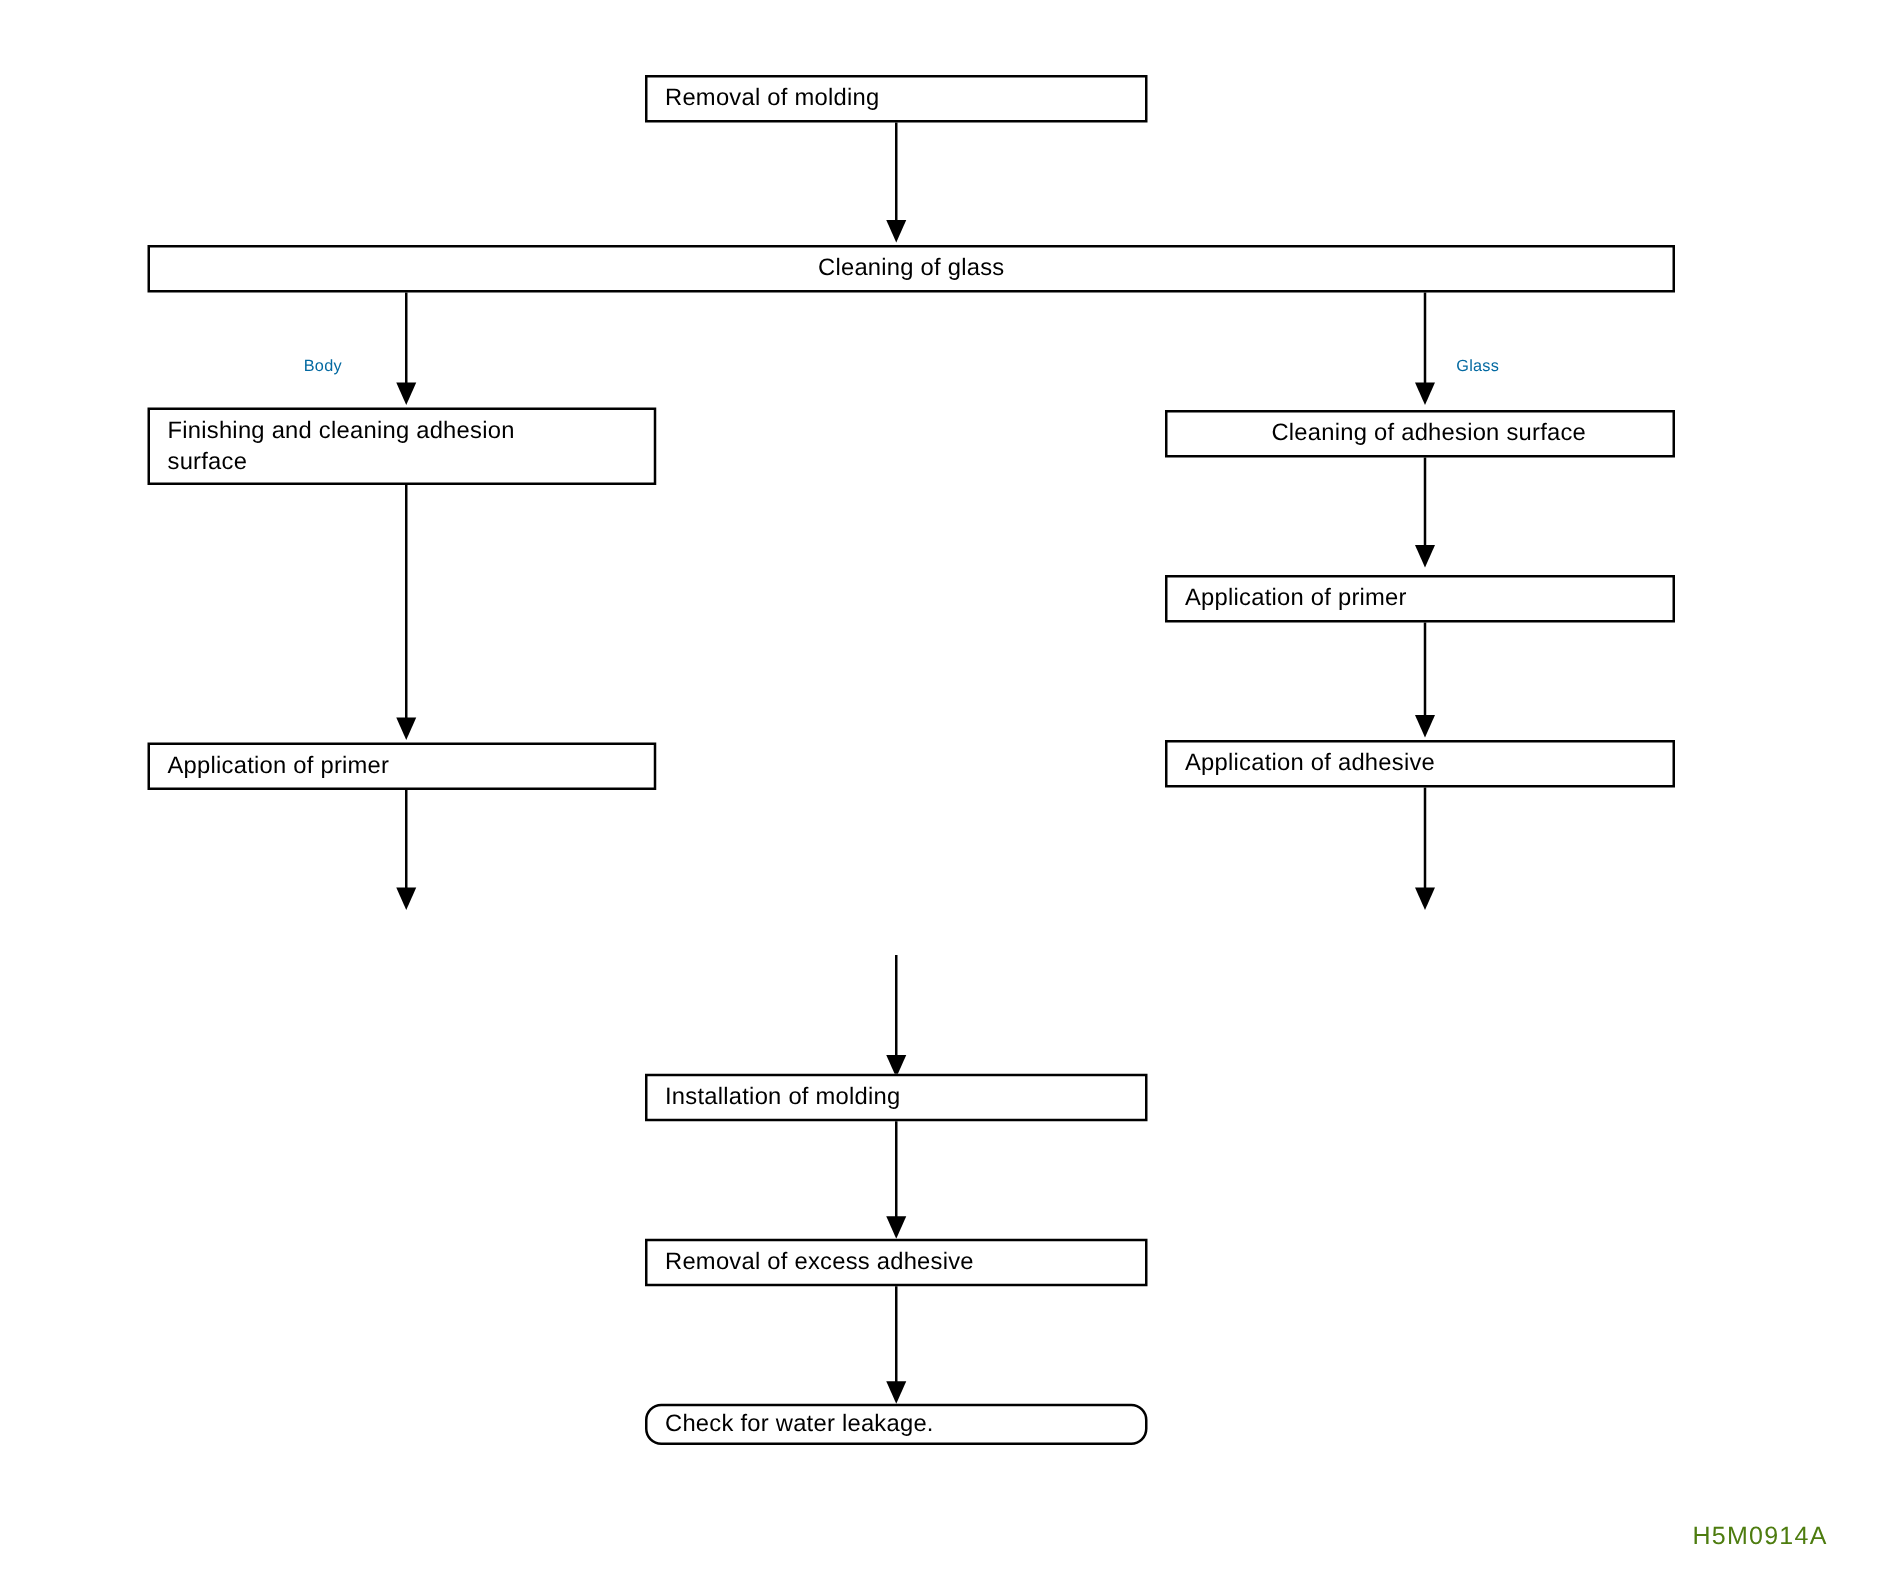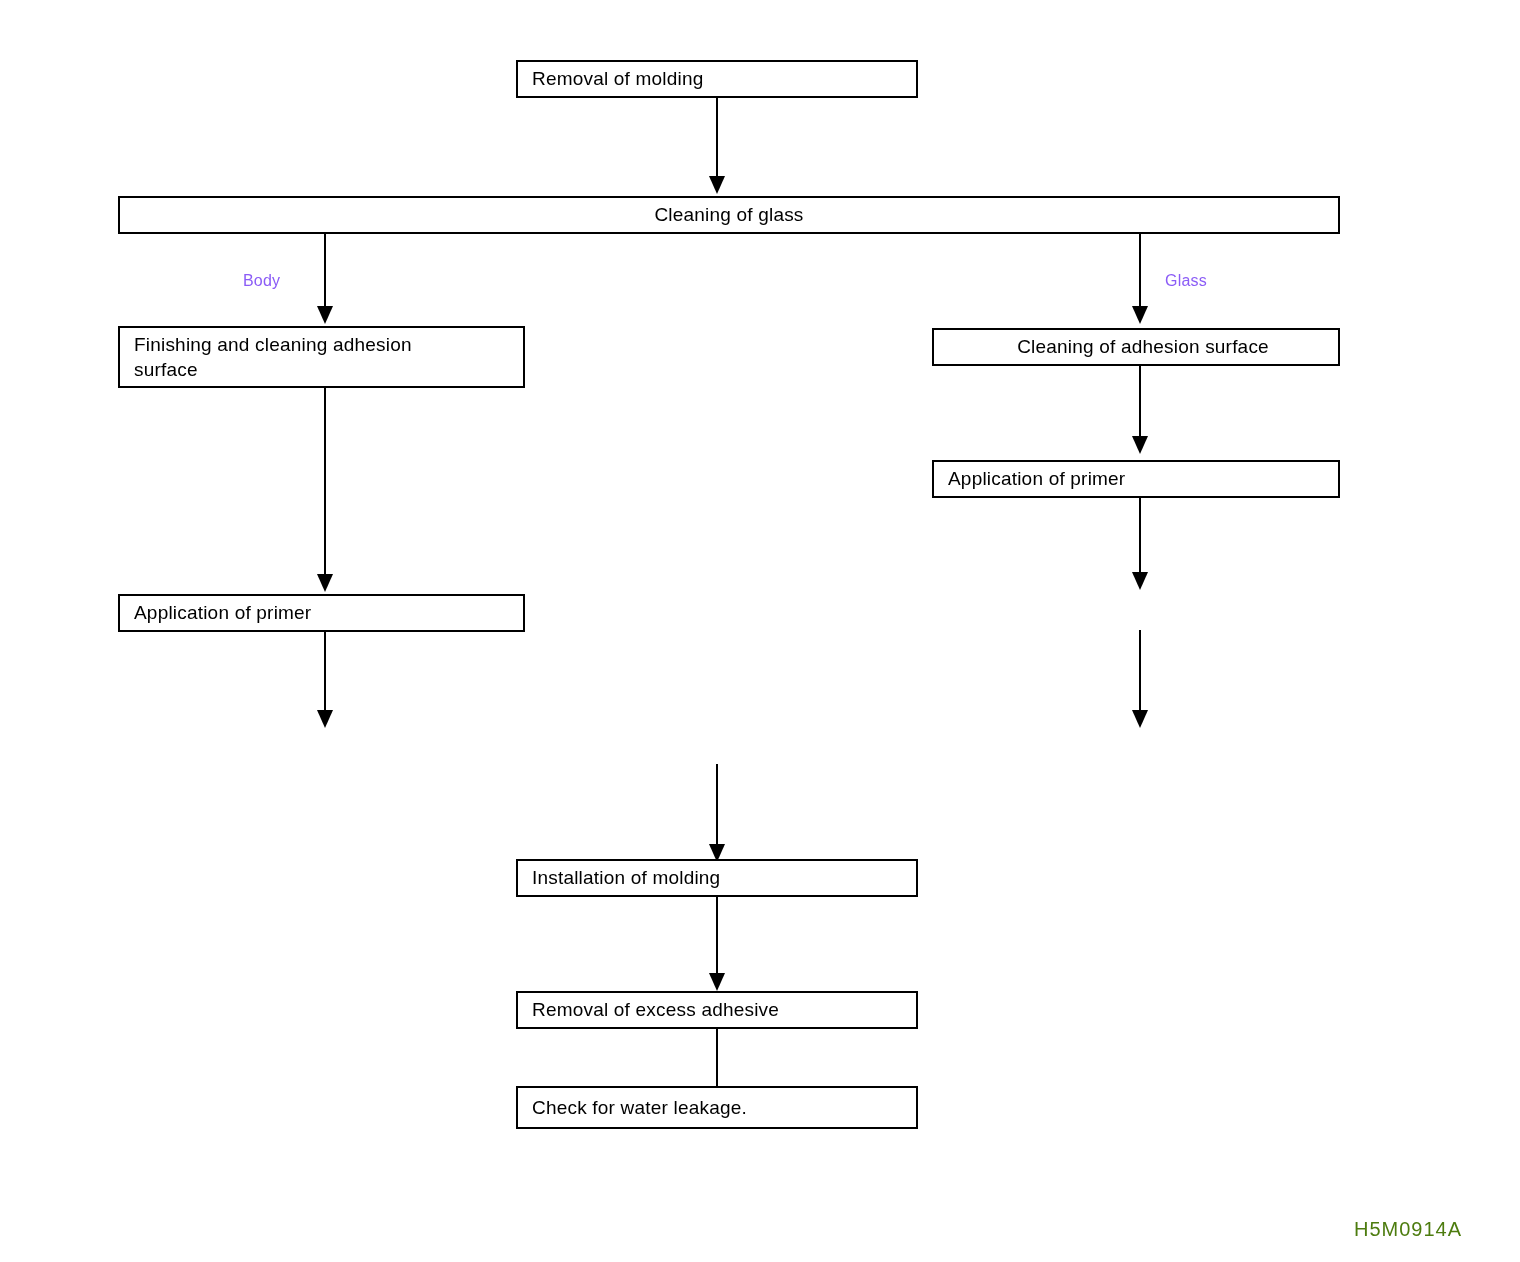--- a/index.html
+++ b/index.html
@@ -53,24 +53,25 @@
   .arrowhead {
     position: absolute;
     width: 0;
     height: 0;
     border-left: 8px solid transparent;
     border-right: 8px solid transparent;
     border-top: 18px solid #000000;
   }
   .branch-label {
     position: absolute;
-    font-size: 16px;
+    font-size: 13px;
     letter-spacing: 0.2px;
-    color: #8b5cf6;
+    color: #0369a1;
     white-space: nowrap;
+    margin-top: 13px;
   }
   .figure-id {
     position: absolute;
     font-size: 20px;
     letter-spacing: 1px;
     color: #4d7c0f;
     white-space: nowrap;
   }
 </style>
 </head>
@@ -119,20 +120,23 @@
   <div class="conn" style="left:1139px; top:366px; height:72px;"></div>
   <div class="arrowhead" style="left:1132px; top:436px;"></div>
 
   <div class="node align-left" style="left:932px; top:460px; width:408px; height:38px;">
     <span class="node-label">Application of primer</span>
   </div>
 
   <div class="conn" style="left:1139px; top:498px; height:74px;"></div>
   <div class="arrowhead" style="left:1132px; top:572px;"></div>
 
+  <div class="node align-left" style="left:932px; top:592px; width:408px; height:38px;">
+    <span class="node-label">Application of adhesive</span>
+  </div>
 
   <div class="conn" style="left:1139px; top:630px; height:88px;"></div>
   <div class="arrowhead" style="left:1132px; top:710px;"></div>
 
 
   <div class="conn" style="left:716px; top:764px; height:82px;"></div>
   <div class="arrowhead" style="left:709px; top:844px;"></div>
 
   <div class="node align-left" style="left:516px; top:859px; width:402px; height:38px;">
     <span class="node-label">Installation of molding</span>
@@ -141,19 +145,19 @@
   <div class="conn" style="left:716px; top:897px; height:78px;"></div>
   <div class="arrowhead" style="left:709px; top:973px;"></div>
 
   <div class="node align-left" style="left:516px; top:991px; width:402px; height:38px;">
     <span class="node-label">Removal of excess adhesive</span>
   </div>
 
   <div class="conn" style="left:716px; top:1029px; height:78px;"></div>
   <div class="arrowhead" style="left:709px; top:1105px;"></div>
 
-  <div class="node align-left" style="left:516px; top:1086px; width:402px; height:43px;">
+  <div class="node align-left" style="left:516px; top:1123px; width:402px; height:33px;border-radius:13px;">
     <span class="node-label">Check for water leakage.</span>
   </div>
 
   <div class="figure-id" style="left:1354px; top:1218px;">H5M0914A</div>
 
 </div>
 
 </body></html>

